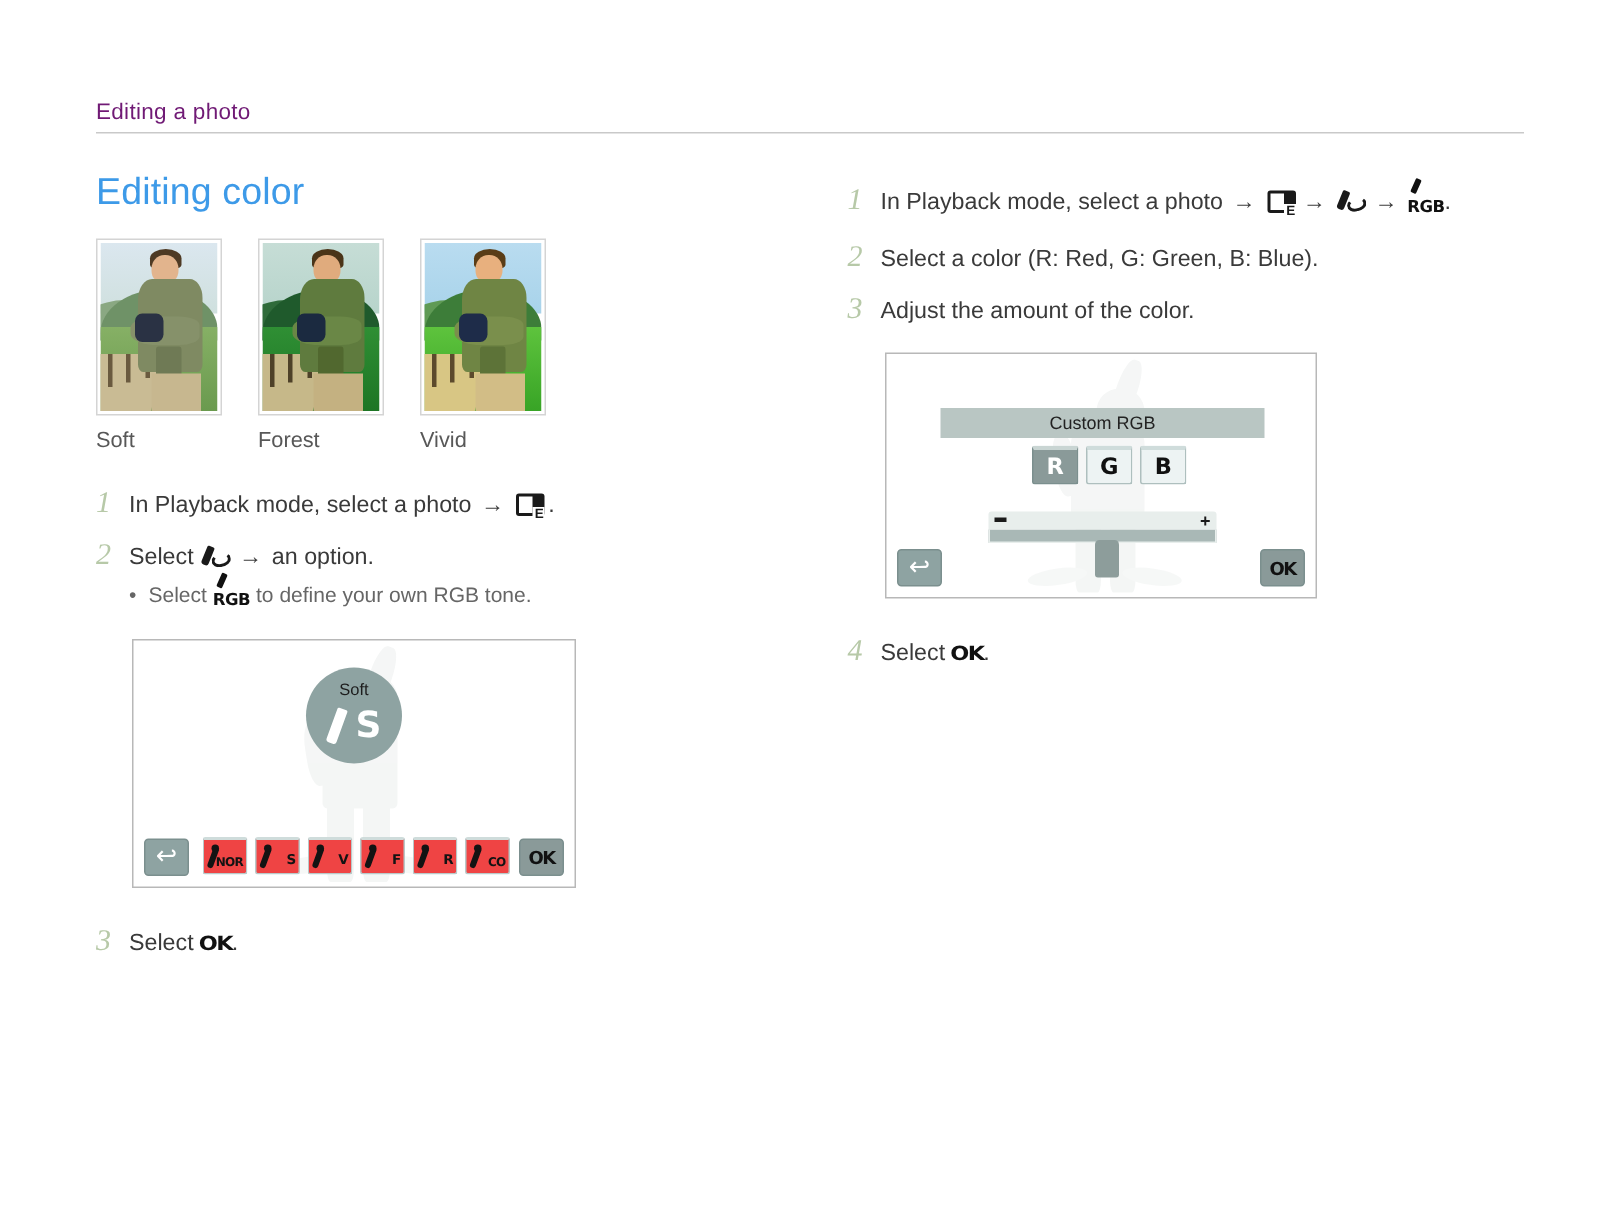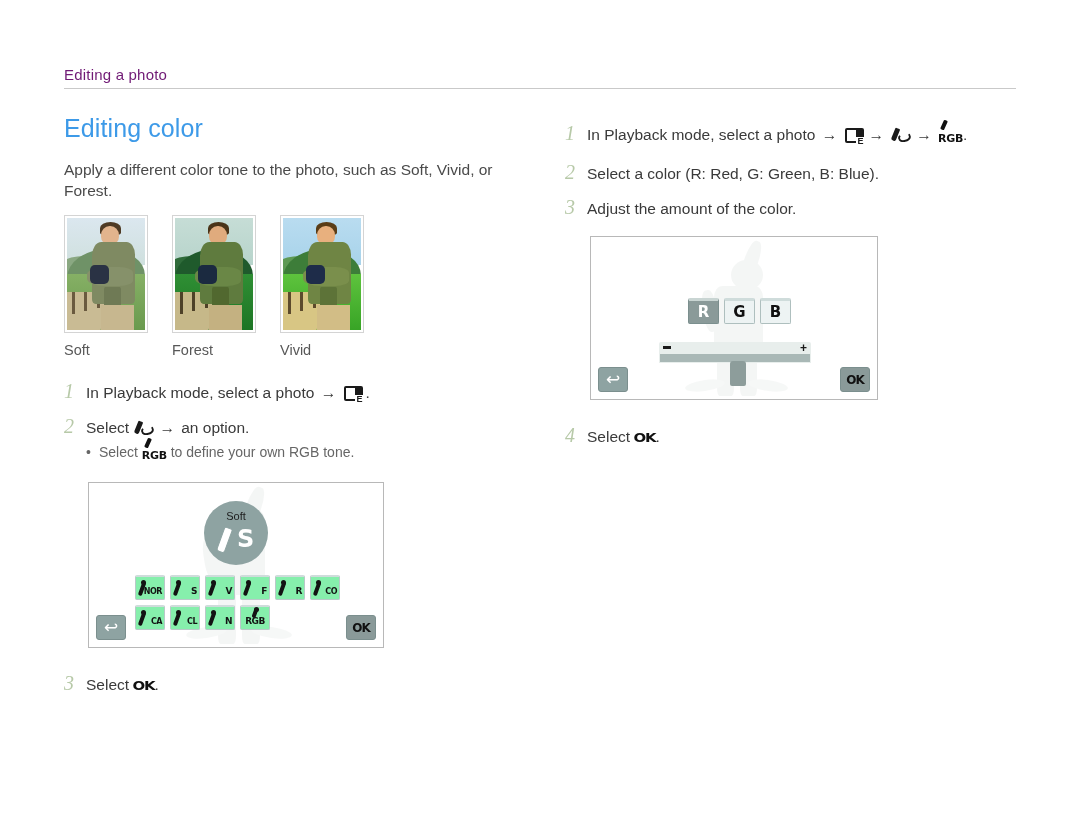--- a/index.html
+++ b/index.html
@@ -241,26 +241,27 @@
   }
 
   .icon-grid {
     position: absolute;
     left: 46px; top: 92px;
     width: 210px;
   }
   .icon-row { display: flex; gap: 5px; margin-bottom: 5px; }
   .opt-btn {
     width: 30px; height: 25px;
-    background: #86efac;
+    background: #ef4444;
     border: 1px solid #b9c9c9;
     border-top: 2px solid #cfdcdb;
     border-radius: 2px;
     position: relative;
     overflow: hidden;
+    margin-top: 39px;
   }
   .opt-btn .ob-brush {
     position: absolute; left: 4px; top: 5px;
     width: 4px; height: 14px;
     background: #131313;
     transform: rotate(20deg);
     border-radius: 1px 1px 2px 2px;
   }
   .opt-btn .ob-tip {
     position: absolute; left: 5px; top: 3px;
@@ -405,21 +406,20 @@
 
   <div class="running-head">
     <div class="rh-text">Editing a photo</div>
     <div class="rh-rule"></div>
   </div>
 
   <div class="col-left">
 
     <h2 class="section-title">Editing color</h2>
 
-    <p class="lead">Apply a different color tone to the photo, such as Soft, Vivid, or Forest.</p>
 
     <div class="thumb-row">
 
       <div class="thumb-item">
         <div class="thumb">
           <div class="thumb-inner">
             <div class="ph-sky" style="background:linear-gradient(#dbe7ef,#cfe0de);"></div>
             <div class="ph-hill2" style="background:#8aa882;"></div>
             <div class="ph-hill" style="background:#6f9267;"></div>
             <div class="ph-field" style="background:linear-gradient(#86b065,#6a9a4e);"></div>
@@ -635,20 +635,21 @@
           <div class="g-arm-r"></div>
             <div class="g-arm-l"></div>
           <div class="g-head"></div>
             <div class="g-body"></div>
           <div class="g-leg-l"></div>
             <div class="g-leg-r"></div>
           <div class="g-foot-l"></div>
             <div class="g-foot-r"></div>
         </div>
 
+        <div class="rgb-title">Custom RGB</div>
 
         <div class="rgb-tabs">
           <div class="rgb-tab sel">R</div>
           <div class="rgb-tab unsel">G</div>
           <div class="rgb-tab unsel">B</div>
         </div>
 
         <div class="slider-wrap">
           <div class="slider-marks">
             <span class="minus"></span>

